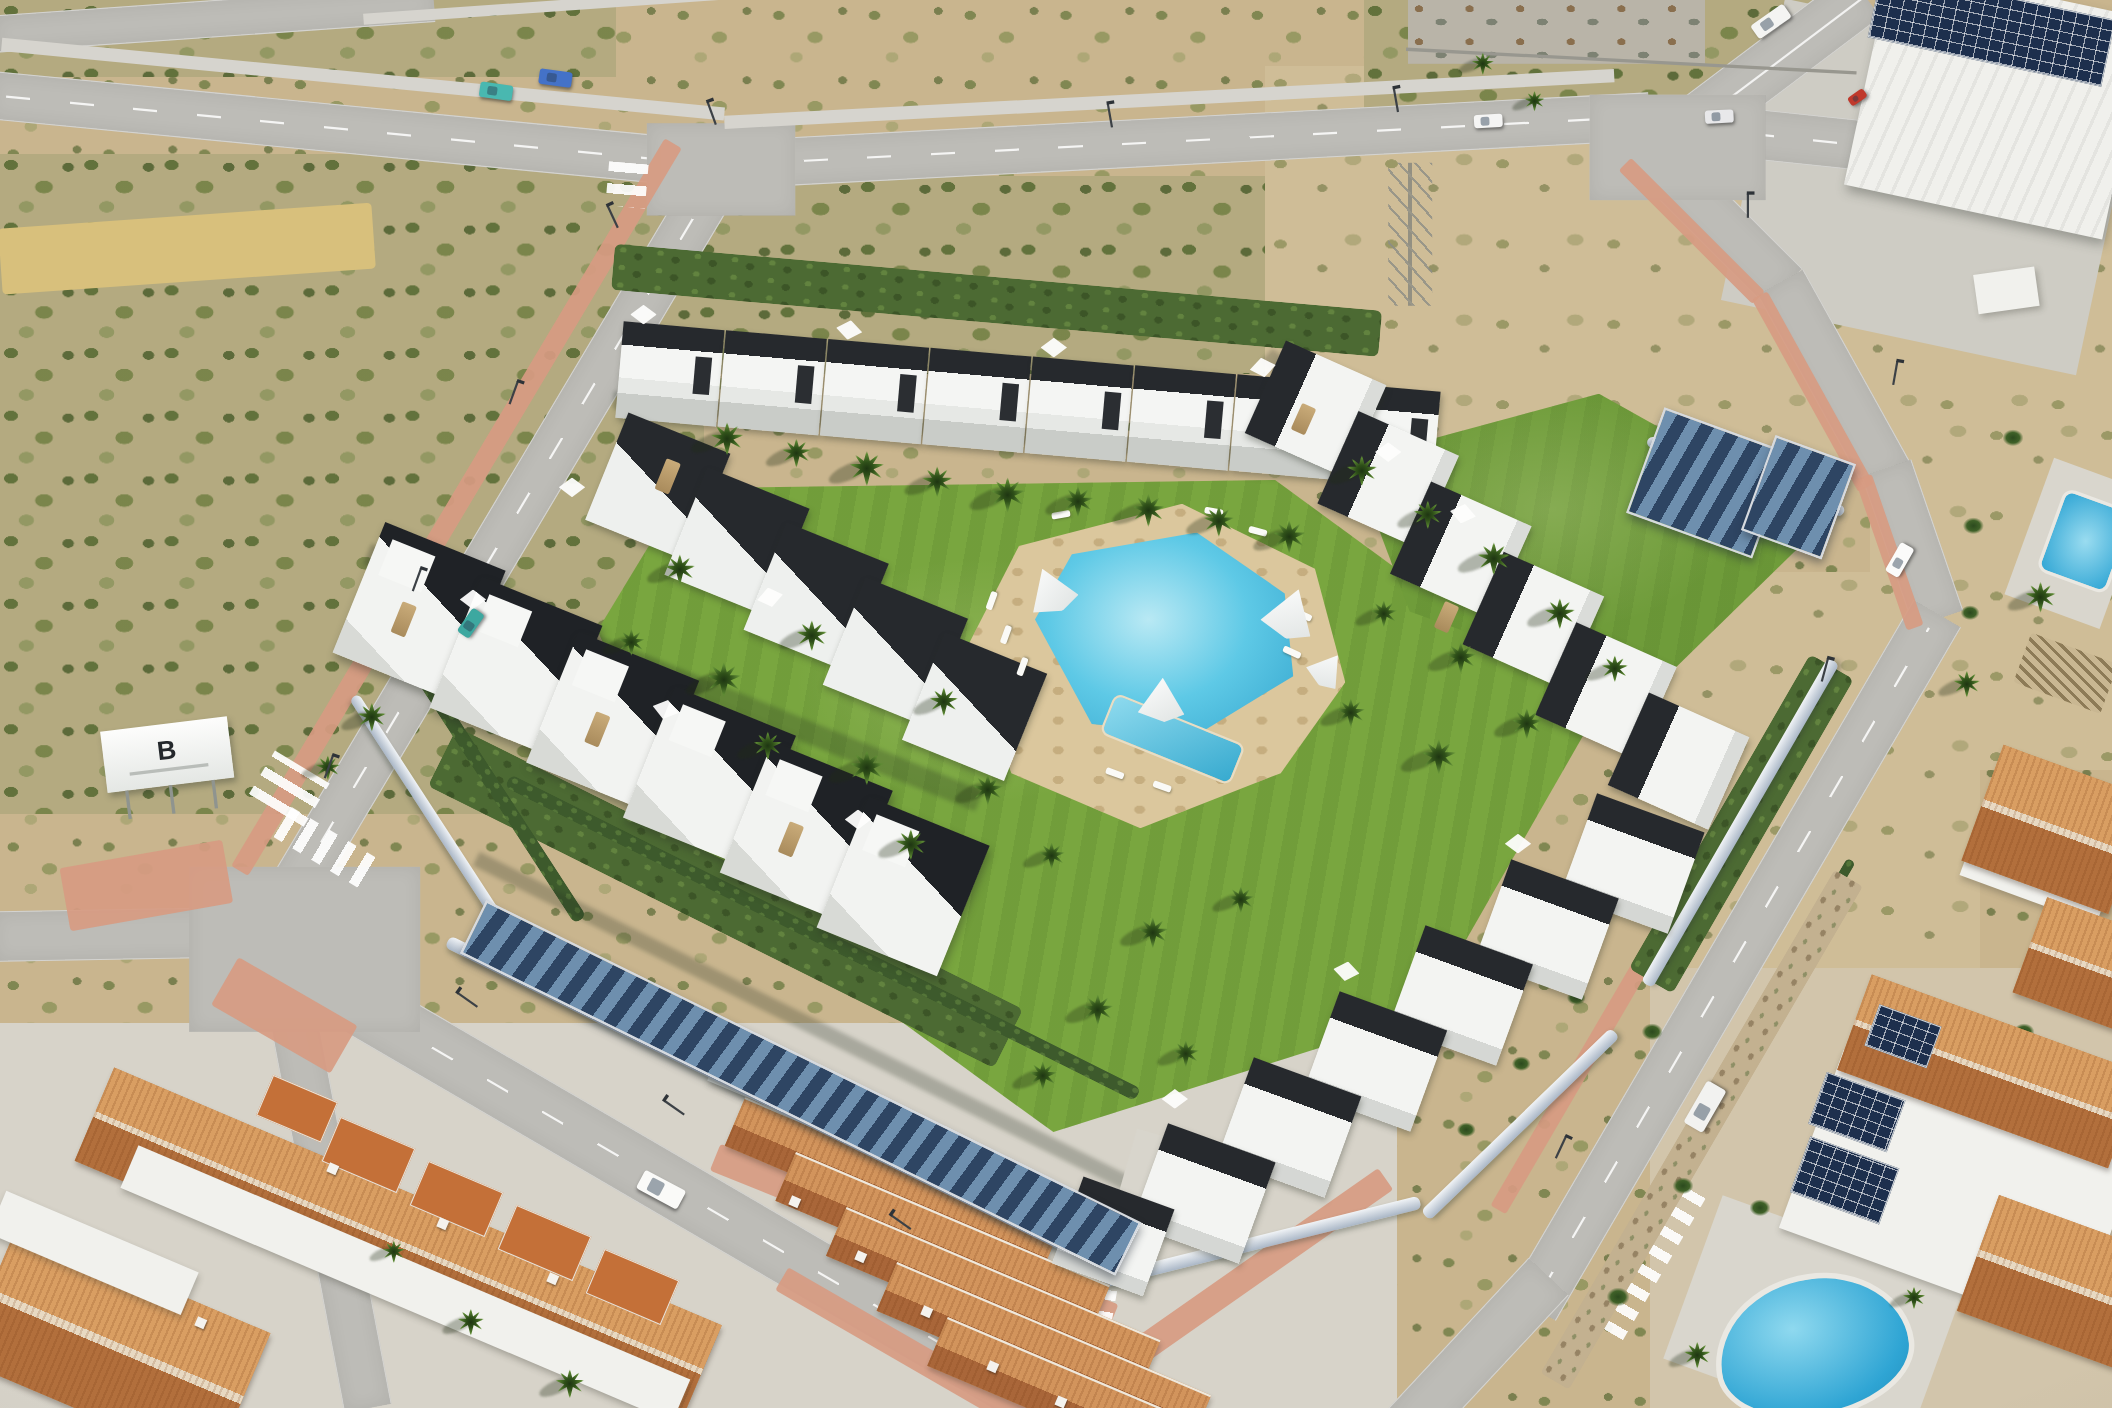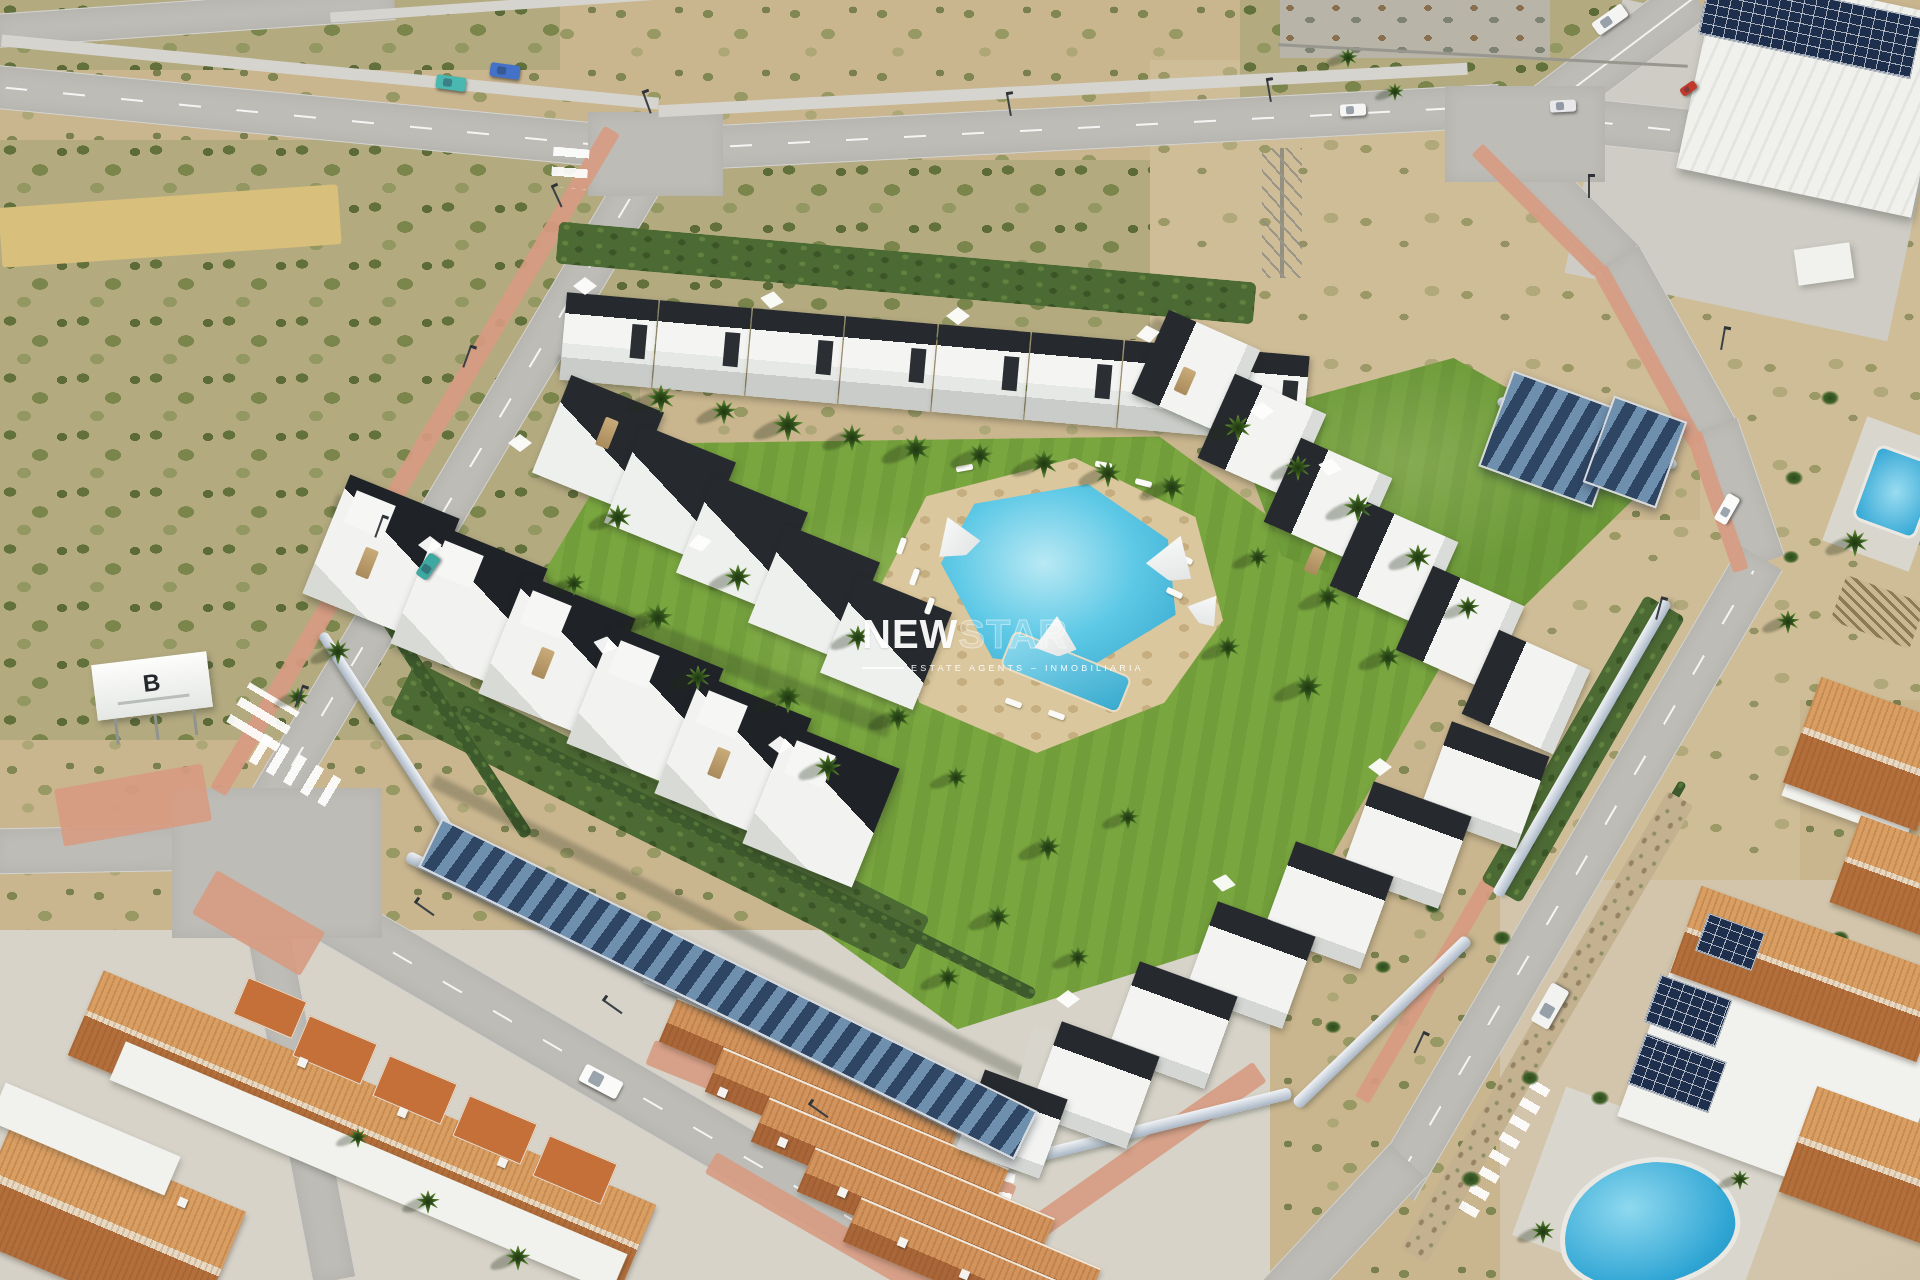--- a/index.html
+++ b/index.html
@@ -158,30 +158,20 @@
 <div id="canvas">
 
   <div class="billboard">
     <span class="bb-letter">B</span>
     <span class="bb-sub"></span>
     <span class="bb-leg l1"></span>
     <span class="bb-leg l2"></span>
     <span class="bb-leg l3"></span>
   </div>
 
-  <div class="wm">
-    <div class="wm-brand">
-      <span class="wm-bold">NEW</span>
-      <span class="wm-light">STAR</span>
-    </div>
-    <div class="wm-tag">
-      <span class="wm-dash"></span>
-      <span class="wm-tagtext">ESTATE AGENTS – INMOBILIARIA</span>
-    </div>
-  </div>
 
 <div class="shape scrub" style="left: 0px; top: 0px; width: 1920px; height: 1280px; z-index: 0;"></div>
     <div class="shape scrub2" style="left: 0px; top: 140px; width: 640px; height: 600px; z-index: 0;"></div>
     <div class="shape scrub2" style="left: 560px; top: 160px; width: 740px; height: 180px; z-index: 0;"></div>
     <div class="shape scrubR" style="left: 1150px; top: 60px; width: 770px; height: 360px; z-index: 0;"></div>
     <div class="shape scrub2" style="left: 1240px; top: 0px; width: 420px; height: 100px; z-index: 0;"></div>
     <div class="shape scrub2" style="left: 0px; top: 0px; width: 560px; height: 70px; z-index: 0;"></div>
     <div class="shape scrubR" style="left: 1700px; top: 380px; width: 220px; height: 320px; z-index: 0;"></div>
     <div class="shape scrubR" style="left: 1500px; top: 520px; width: 300px; height: 360px; z-index: 0;"></div>
     <div class="shape dirt" style="left: 0px; top: 196px; width: 340px; height: 60px; z-index: 1; transform: rotate(-4deg);"></div>

